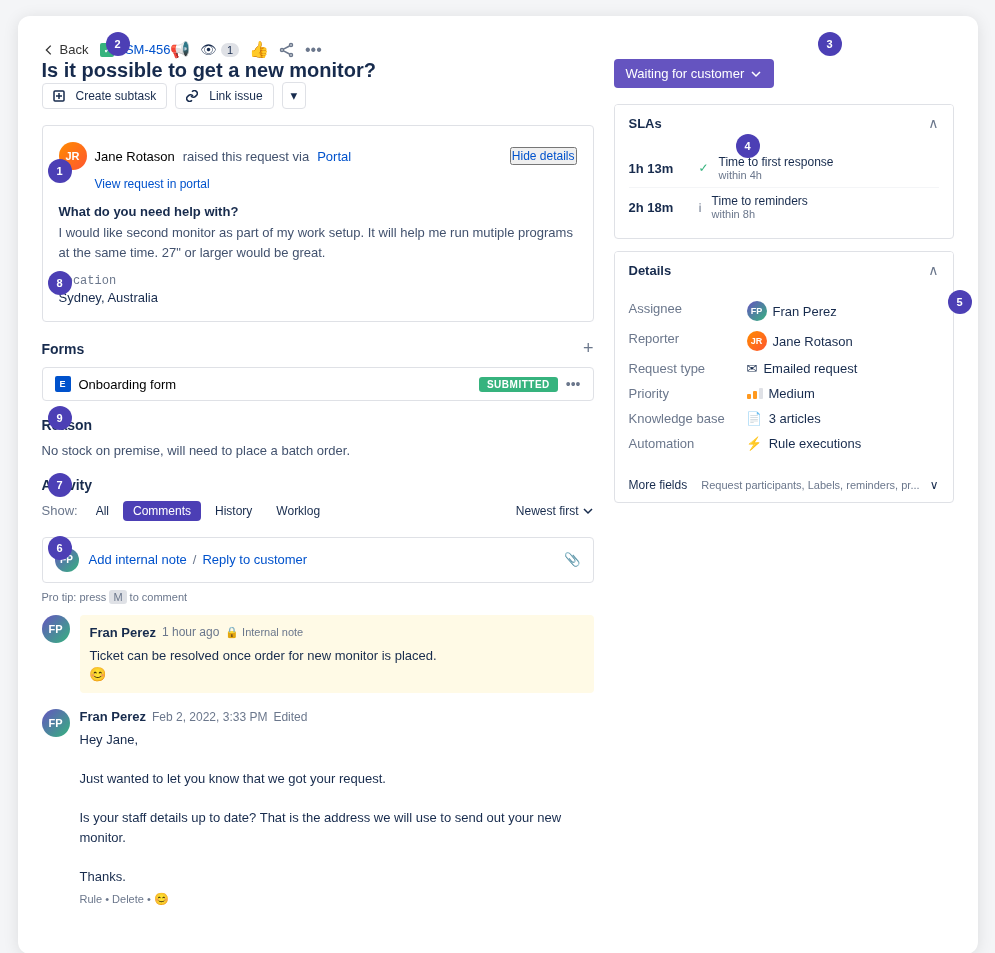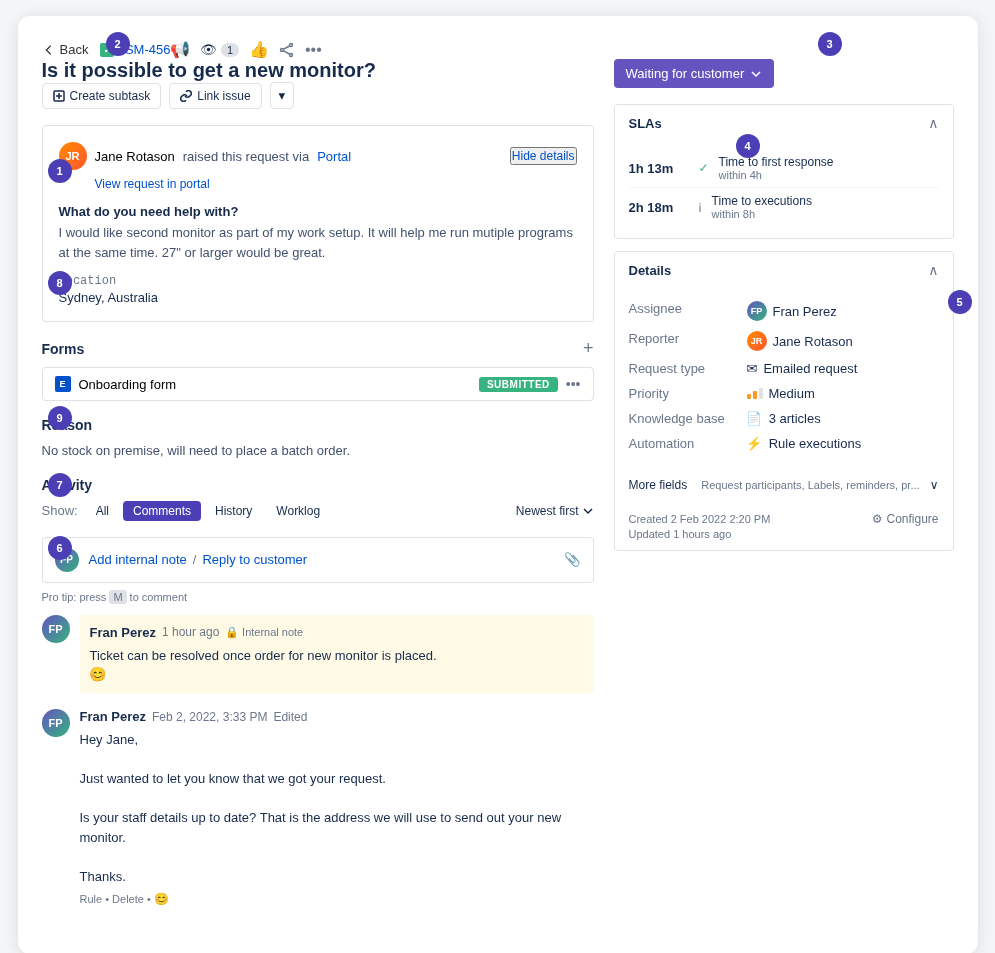--- a/index.html
+++ b/index.html
@@ -84,21 +84,21 @@
     .issue-title {
       font-size: 20px; font-weight: 600; color: #172b4d;
     }
 
     
     .action-buttons {
       display: flex; align-items: center; gap: 8px;
       margin-bottom: 16px;
     }
     .action-btn {
-      display: flex; align-items: center; gap: 5px;
+      display: flex; align-items: center; gap: 11px;
       padding: 5px 10px; border: 1px solid #dfe1e6; border-radius: 4px;
       font-size: 12px; color: #172b4d; cursor: pointer; background: white; text-align: center;
     }
     .dropdown-btn {
       padding: 5px 8px; border: 1px solid #dfe1e6; border-radius: 4px;
       background: white; cursor: pointer; color: #172b4d;
     }
 
     
     .request-card {
@@ -490,21 +490,21 @@
             <span class="sla-check">✓</span>
             <div>
               <div class="sla-label">Time to first response</div>
               <div class="sla-sublabel">within 4h</div>
             </div>
           </div>
           <div class="sla-row">
             <span class="sla-time">2h 18m</span>
             <span class="sla-info-icon">ℹ</span>
             <div>
-              <div class="sla-label">Time to executions</div>
+              <div class="sla-label">Time to reminders</div>
               <div class="sla-sublabel">within 8h</div>
             </div>
           </div>
         </div>
       </div>
 
       <div class="panel-section">
         <div class="panel-section-header">
           <span class="panel-section-title">Details</span>
           <button class="collapse-btn">∧</button>
@@ -564,28 +564,18 @@
           </div>
 
         </div>
 
         <div class="more-fields-row">
           <span>More fields</span>
           <span class="more-fields-hint">Request participants, Labels, reminders, pr...</span>
           <span>∨</span>
         </div>
 
-        <div class="panel-footer" style="padding: 10px 14px">
-          <div class="panel-footer-row">
-            <span>Created 2 Feb 2022 2:20 PM</span>
-            <button class="configure-btn">
-              <span>⚙</span>
-              <span>Configure</span>
-            </button>
-          </div>
-          <div style="font-size:11px;color:#6b778c;margin-top:2px">Updated 1 hours ago</div>
-        </div>
 
       </div>
 
     </div>
   </div>
 </div>
 
 </body></html>

